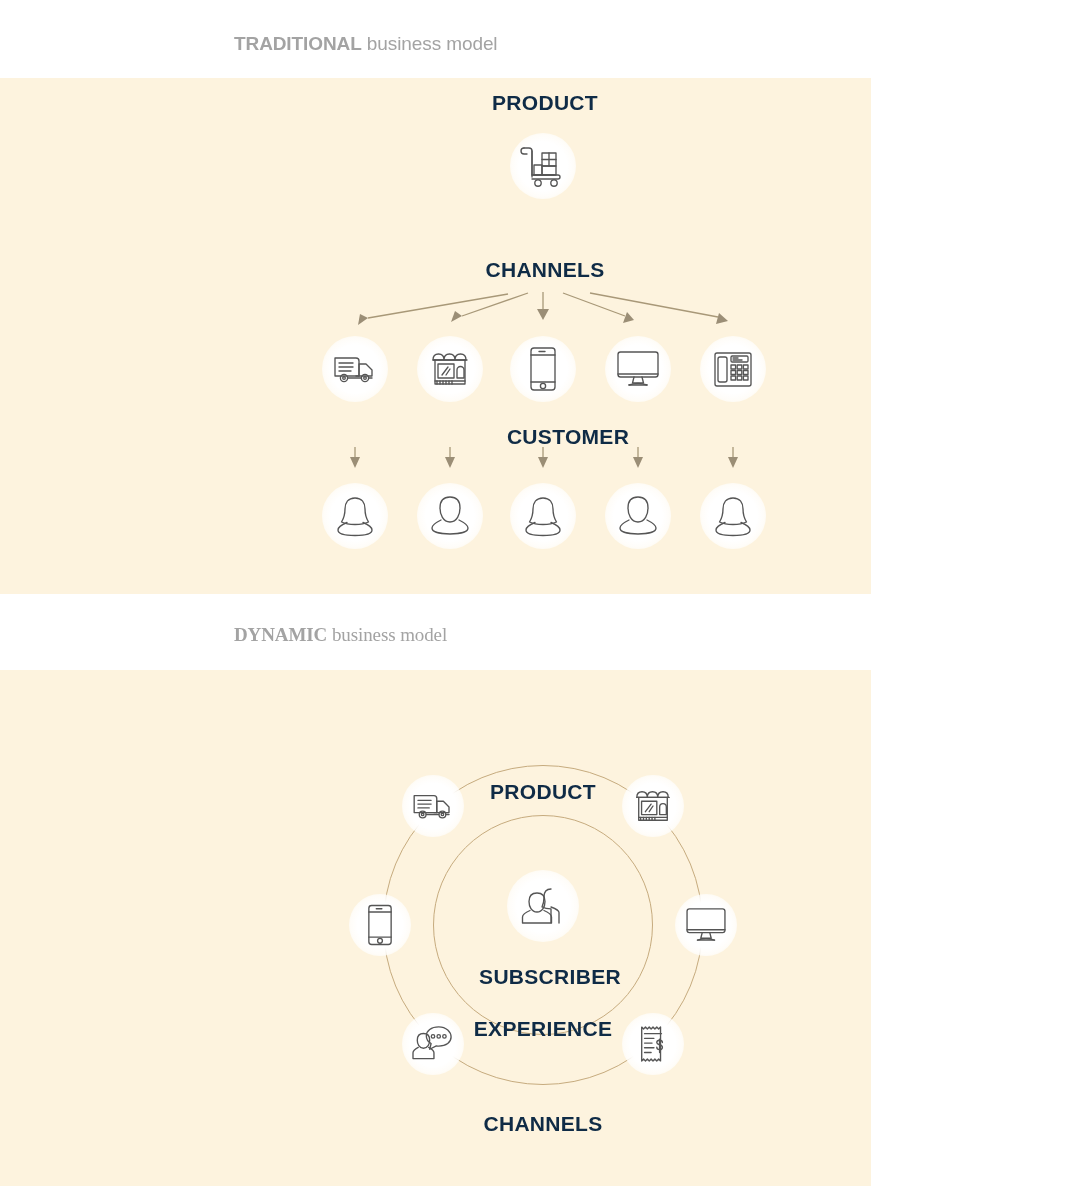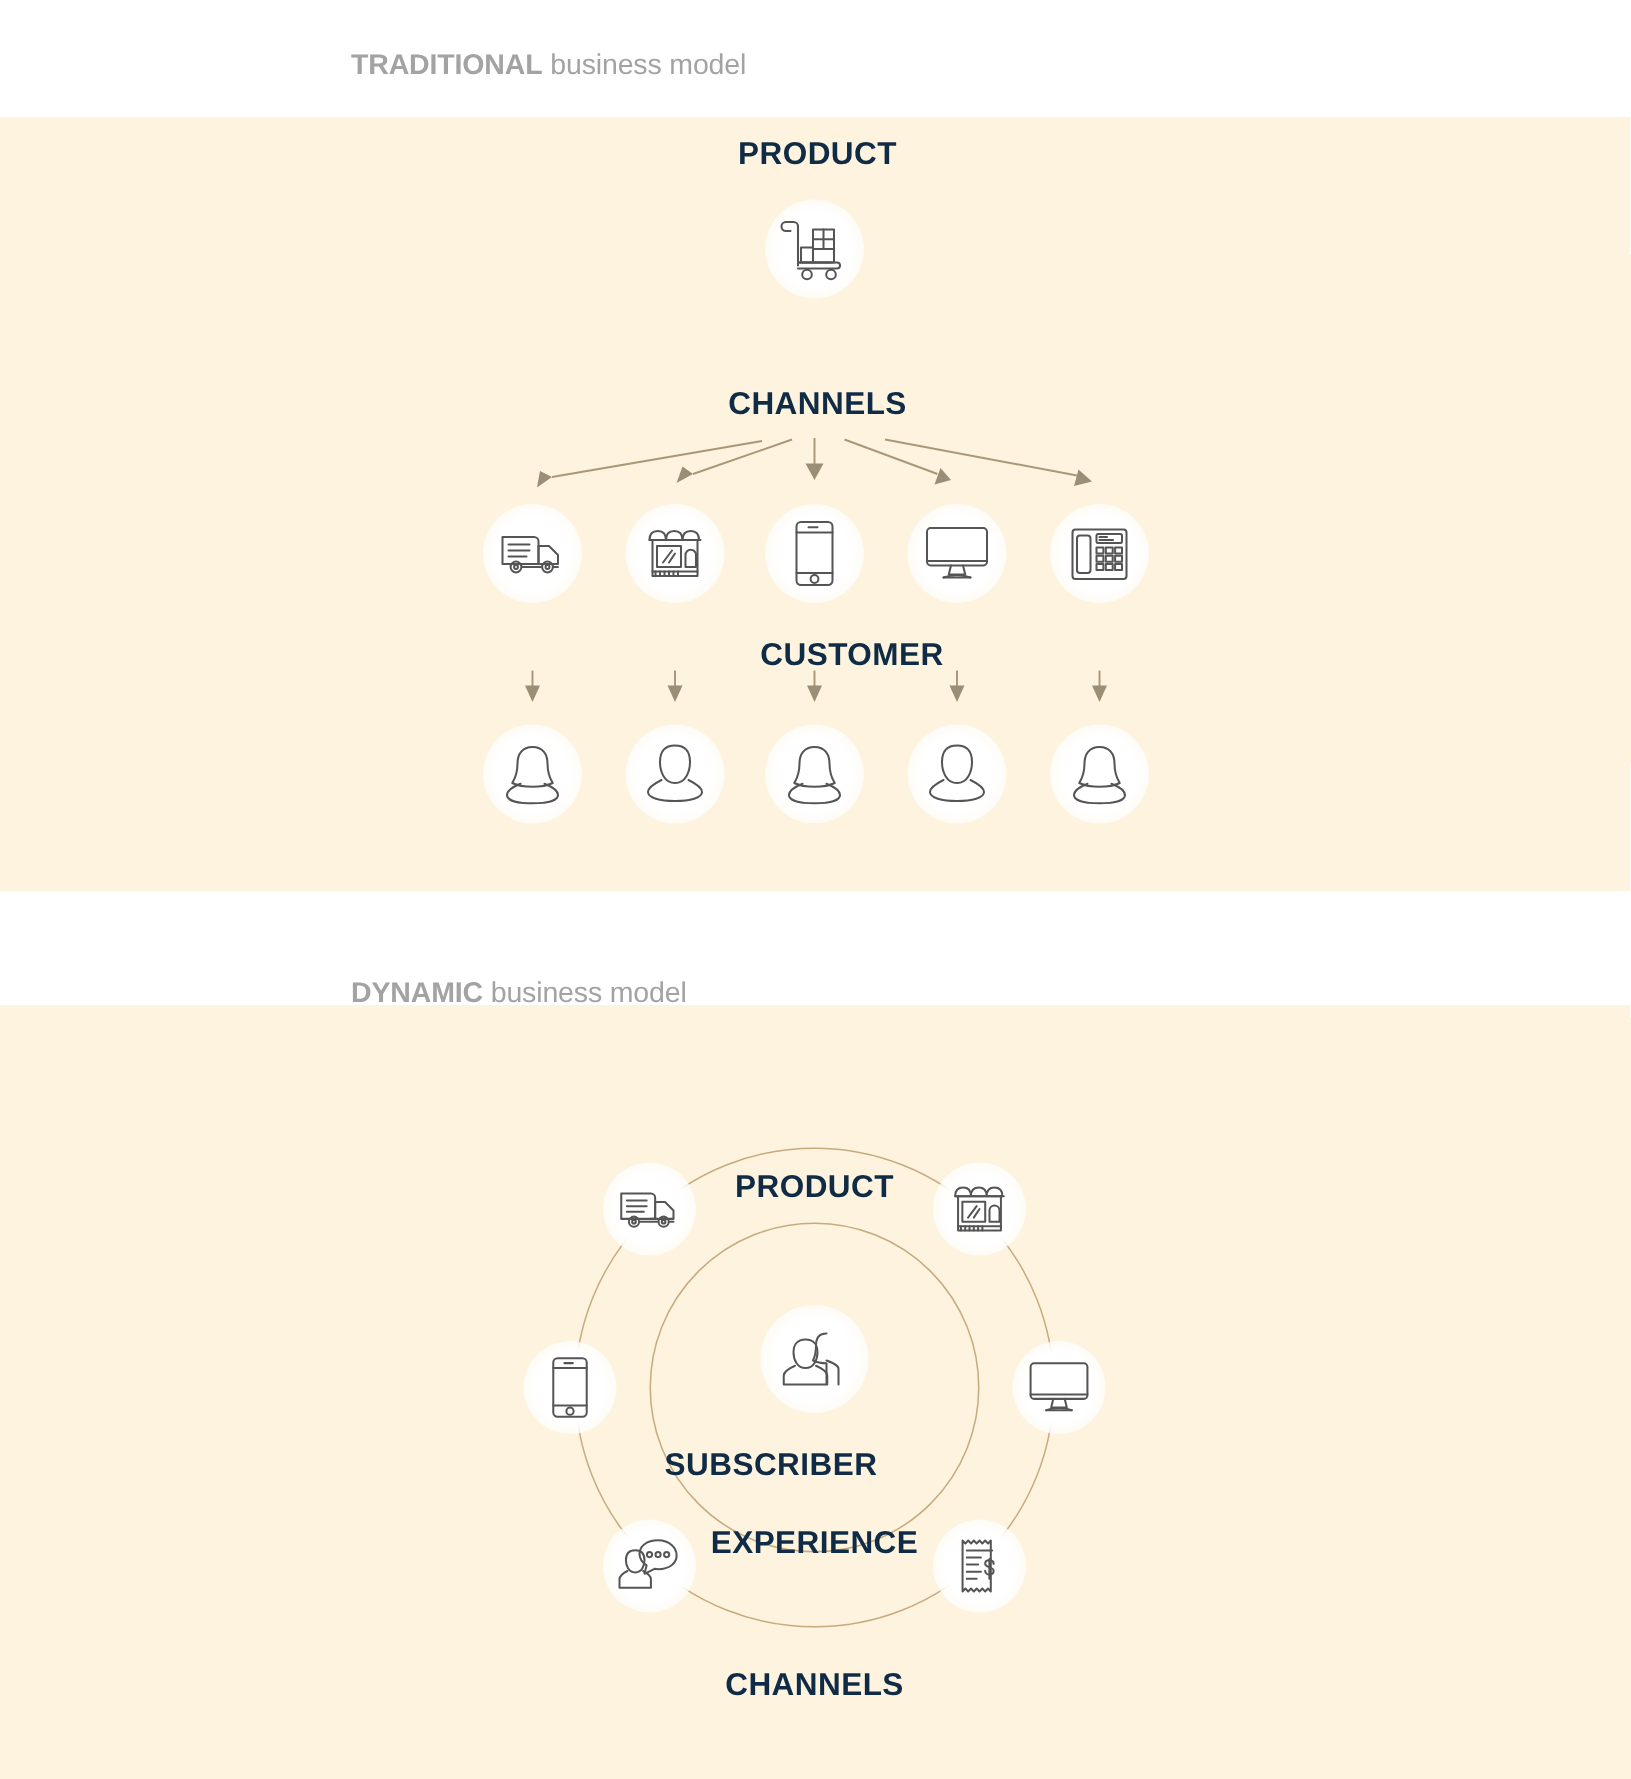--- a/index.html
+++ b/index.html
@@ -7,21 +7,21 @@
     margin: 0;
     padding: 0;
     background: #ffffff;
   }
   body {
     font-family: "Liberation Sans", sans-serif;
     -webkit-font-smoothing: antialiased;
   }
   .page {
     position: relative;
-    width: 1087px;
+    width: 871px;
     height: 1186px;
     overflow: hidden;
     background: #ffffff;
   }
 
   
   .band {
     position: absolute;
     left: 0;
     width: 100%;
@@ -41,38 +41,38 @@
     font-size: 19px;
     letter-spacing: -0.1px;
     color: #a3a3a3;
     white-space: nowrap;
   }
   .section-header .strong {
     font-weight: bold;
     color: #a3a3a3;
   }
   #hdr-traditional { top: 33px; }
-  #hdr-dynamic     { top: 652px; }
+  #hdr-dynamic     { top: 624px; font-family: Liberation Serif, serif; }
 
   
   .group-title {
     position: absolute;
     font-weight: bold;
     font-size: 21px;
     letter-spacing: 0.3px;
     color: #0f2b46;
     white-space: nowrap;
     transform: translateX(-50%);
   }
   #title-product  { left: 545px; top: 91px;  }
   #title-channels { left: 545px; top: 258px; }
   #title-customer { left: 568px; top: 425px; }
 
   #title-service     { left: 543px; top: 780px; }
-  #title-subscriber  { left: 514px; top: 965px; text-align: right; }
+  #title-subscriber  { left: 550px; top: 965px; text-align: right; }
   #title-experience  { left: 543px; top: 1017px; }
   #title-channels2   { left: 543px; top: 1112px; }
 
   
   .icon-disc {
     position: absolute;
     border-radius: 50%;
     background: radial-gradient(circle at 50% 50%,
                 #ffffff 0%, #ffffff 52%,
                 rgba(255,255,255,0.82) 66%,

